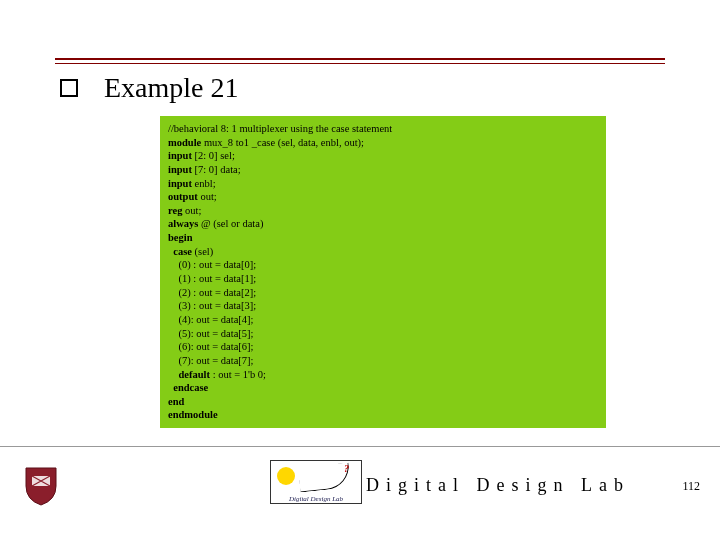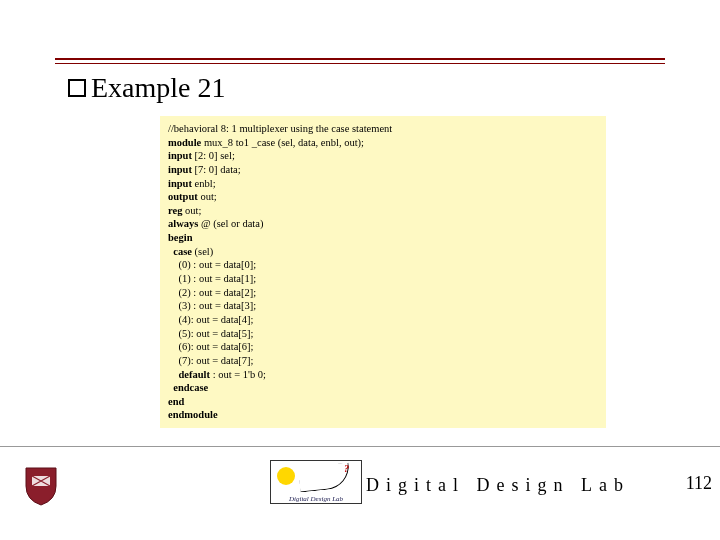--- a/index.html
+++ b/index.html
@@ -30,40 +30,40 @@
     display: block;
     position: absolute;
     top: 3px;
     left: 0;
     width: 610px;
     border-top: 1px solid #800000;
   }
   .title-row {
     position: absolute;
     top: 72px;
-    left: 68px;
+    left: 60px;
     font-size: 28px;
     color: #000;
     display: flex;
     align-items: center;
-    gap: 5px;
+    gap: 26px;
   }
   .bullet {
     width: 14px;
     height: 14px;
     border: 2px solid #000;
     background: #fff;
     display: inline-block;
   }
   .code-block {
     position: absolute;
     top: 116px;
     left: 160px;
     width: 430px;
-    background: #fef9c3;
+    background: #84cc16;
     font-size: 10.5px;
     line-height: 1.3;
     padding: 6px 8px 6px 8px;
     white-space: pre;
     font-family: "Times New Roman", serif;
   }
   .code-block b { font-weight: bold; }
   .caption {
     position: absolute;
     top: 432px;
@@ -143,23 +143,23 @@
   .brand {
     position: absolute;
     right: 90px;
     bottom: 10px;
     font-size: 18px;
     letter-spacing: 7px;
     font-family: "Times New Roman", serif;
   }
   .pagenum {
     position: absolute;
-    right: 8px;
+    right: 20px;
     bottom: 12px;
-    font-size: 18px;
+    font-size: 12px;
   }
 </style>
 </head>
 <body>
 
 <div class="slide">
   <div class="top-lines"></div>
 
   <div class="title-row">
     <span class="bullet"></span>

